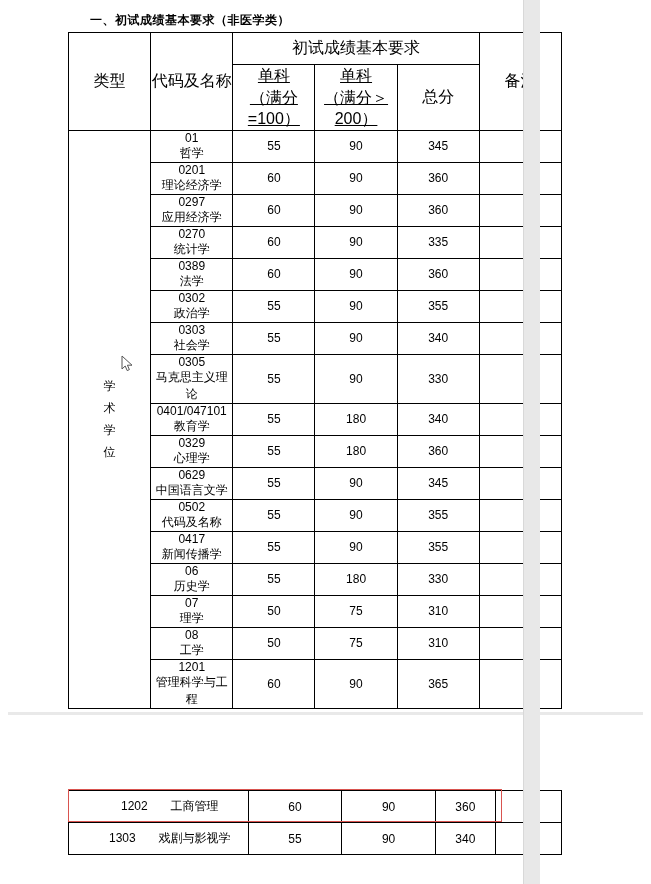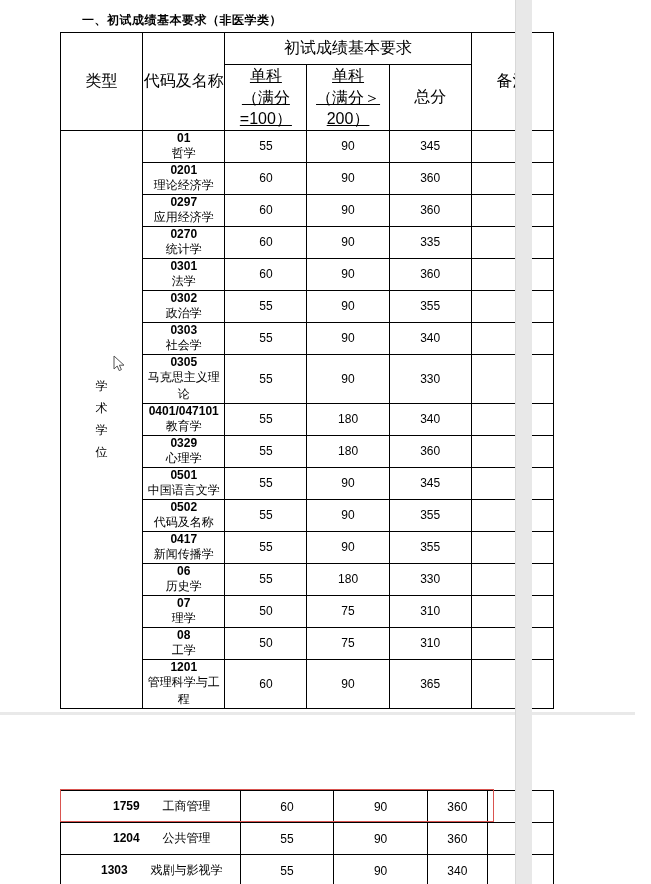--- a/index.html
+++ b/index.html
@@ -10,21 +10,21 @@
   body {
     width: 651px;
     height: 884px;
     position: relative;
     font-family: "Liberation Sans", sans-serif;
     color: #000000;
     overflow: hidden;
   }
   .page {
     position: absolute;
-    left: 0;
+    left: 8px;
     top: 0;
     width: 532px;
     height: 884px;
     background: #ffffff;
   }
   .right-gutter {
     position: absolute;
     right: 0;
     top: 0;
     width: 16px;
@@ -75,21 +75,20 @@
     width: 32px;
   }
   td.code-name {
     text-align: left;
     padding-left: 12px;
     width: 170px;
   }
   td.code-name .code {
     display: inline-block;
     min-width: 72px;
-    font-weight: bold;
   }
   td.num {
     width: 88px;
   }
   td.total {
     width: 56px;
   }
   td.remark {
     width: 62px;
   }
@@ -182,21 +181,21 @@
           <td class="remark"></td>
         </tr>
         <tr>
           <td class="code-name"><span class="code">0270</span><span>统计学</span></td>
           <td class="num">60</td>
           <td class="num">90</td>
           <td class="total">335</td>
           <td class="remark"></td>
         </tr>
         <tr>
-          <td class="code-name"><span class="code">0301</span><span>法学</span></td>
+          <td class="code-name"><span class="code">0389</span><span>法学</span></td>
           <td class="num">60</td>
           <td class="num">90</td>
           <td class="total">360</td>
           <td class="remark"></td>
         </tr>
         <tr>
           <td class="code-name"><span class="code">0302</span><span>政治学</span></td>
           <td class="num">55</td>
           <td class="num">90</td>
           <td class="total">355</td>
@@ -224,21 +223,21 @@
           <td class="remark"></td>
         </tr>
         <tr>
           <td class="code-name"><span class="code">0329</span><span>心理学</span></td>
           <td class="num">55</td>
           <td class="num">180</td>
           <td class="total">360</td>
           <td class="remark"></td>
         </tr>
         <tr>
-          <td class="code-name"><span class="code">0501</span><span>中国语言文学</span></td>
+          <td class="code-name"><span class="code">0629</span><span>中国语言文学</span></td>
           <td class="num">55</td>
           <td class="num">90</td>
           <td class="total">345</td>
           <td class="remark"></td>
         </tr>
         <tr>
           <td class="code-name"><span class="code">0502</span><span>代码及名称</span></td>
           <td class="num">55</td>
           <td class="num">90</td>
           <td class="total">355</td>
@@ -280,29 +279,22 @@
           <td class="remark"></td>
         </tr>
       </tbody>
   </table>
 
   <div class="divider"></div>
 
   <table class="grades bottom">
     <tbody id="body-bottom">
         <tr>
-          <td class="code-name"><span class="code">1759</span><span>工商管理</span></td>
-          <td class="num">60</td>
-          <td class="num">90</td>
-          <td class="total">360</td>
-          <td class="remark"></td>
-        </tr>
-        <tr>
-          <td class="code-name"><span class="code">1204</span><span>公共管理</span></td>
-          <td class="num">55</td>
+          <td class="code-name"><span class="code">1202</span><span>工商管理</span></td>
+          <td class="num">60</td>
           <td class="num">90</td>
           <td class="total">360</td>
           <td class="remark"></td>
         </tr>
         <tr>
           <td class="code-name"><span class="code">1303</span><span>戏剧与影视学</span></td>
           <td class="num">55</td>
           <td class="num">90</td>
           <td class="total">340</td>
           <td class="remark"></td>

